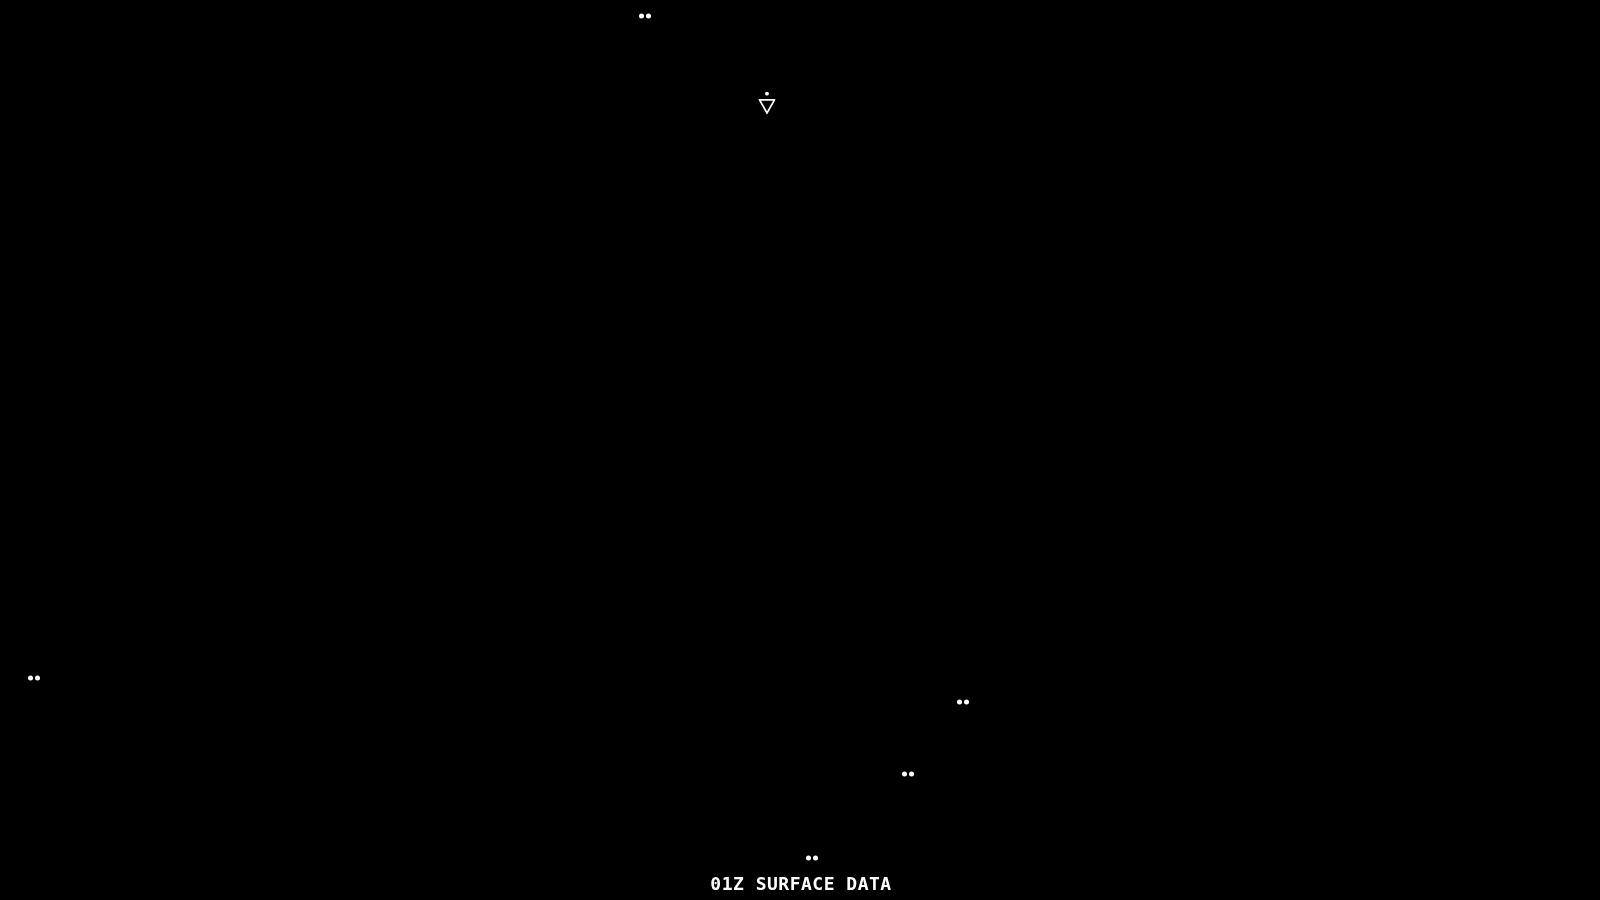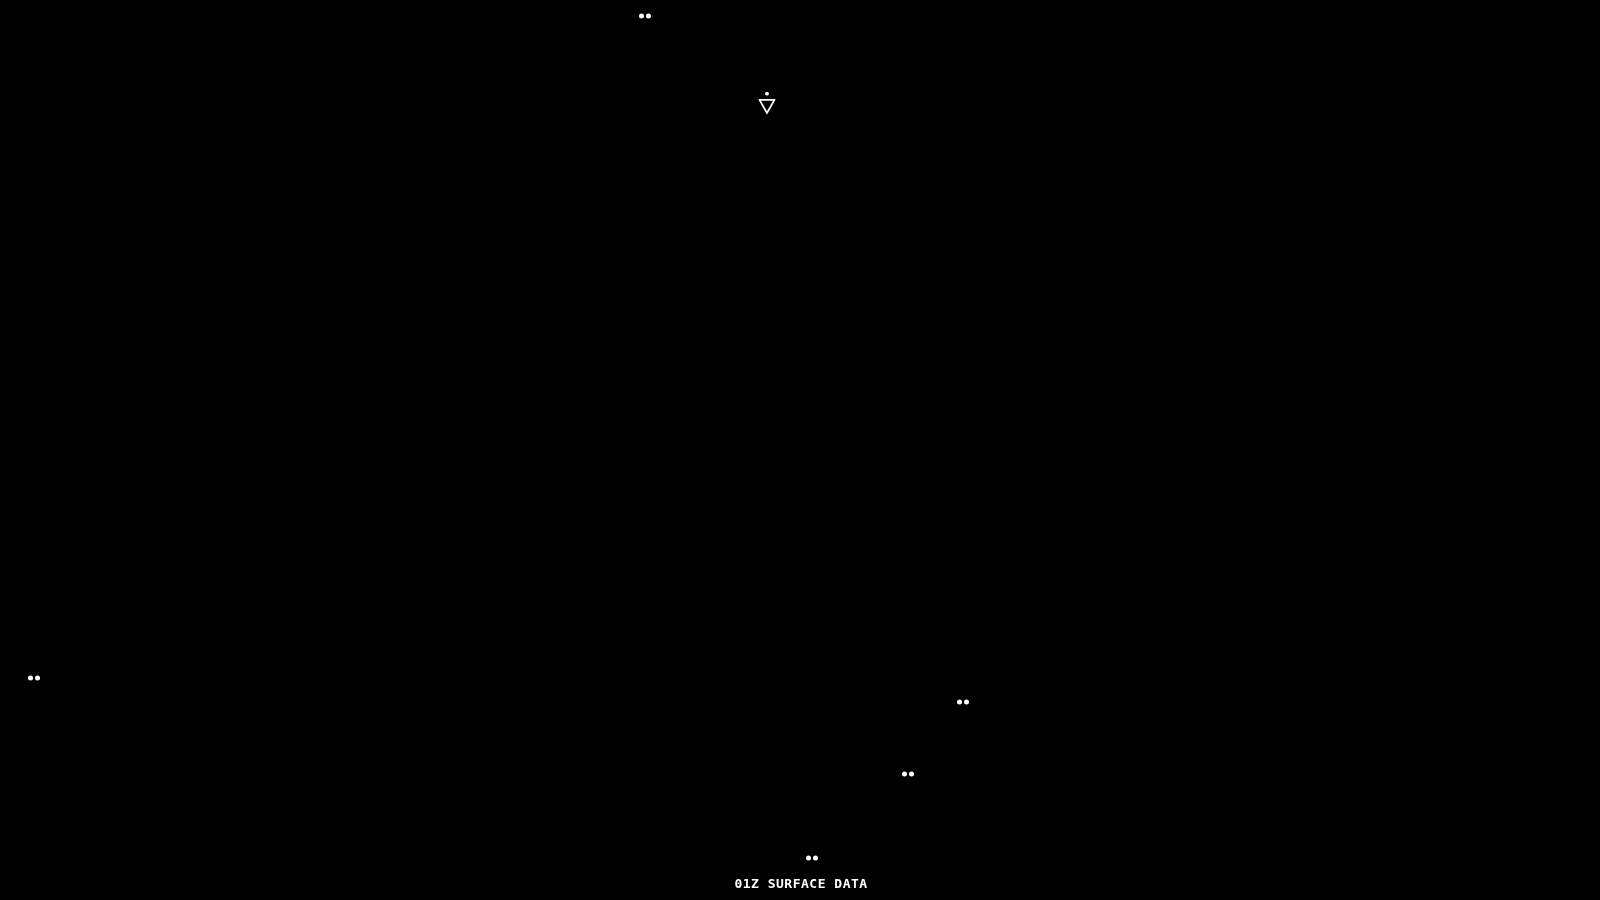--- a/index.html
+++ b/index.html
@@ -31,21 +31,21 @@
     height: 5px;
     border-radius: 50%;
     background: var(--fg, #fff);
     display: inline-block;
   }
   .map-title {
     position: absolute;
     transform: translate(-50%, -50%);
     color: var(--fg, #fff);
     font-family: "DejaVu Sans Mono", "Liberation Mono", monospace;
-    font-size: 13px;
+    font-size: 18px;
     font-weight: bold;
     letter-spacing: 0.5px;
     white-space: nowrap;
   }
 </style>
 </head>
 <body>
 
 <div class="map-canvas">
   <div class="map-title" style="left: 801px; top: 883px; color: rgb(255, 255, 255);">01Z SURFACE DATA</div>

